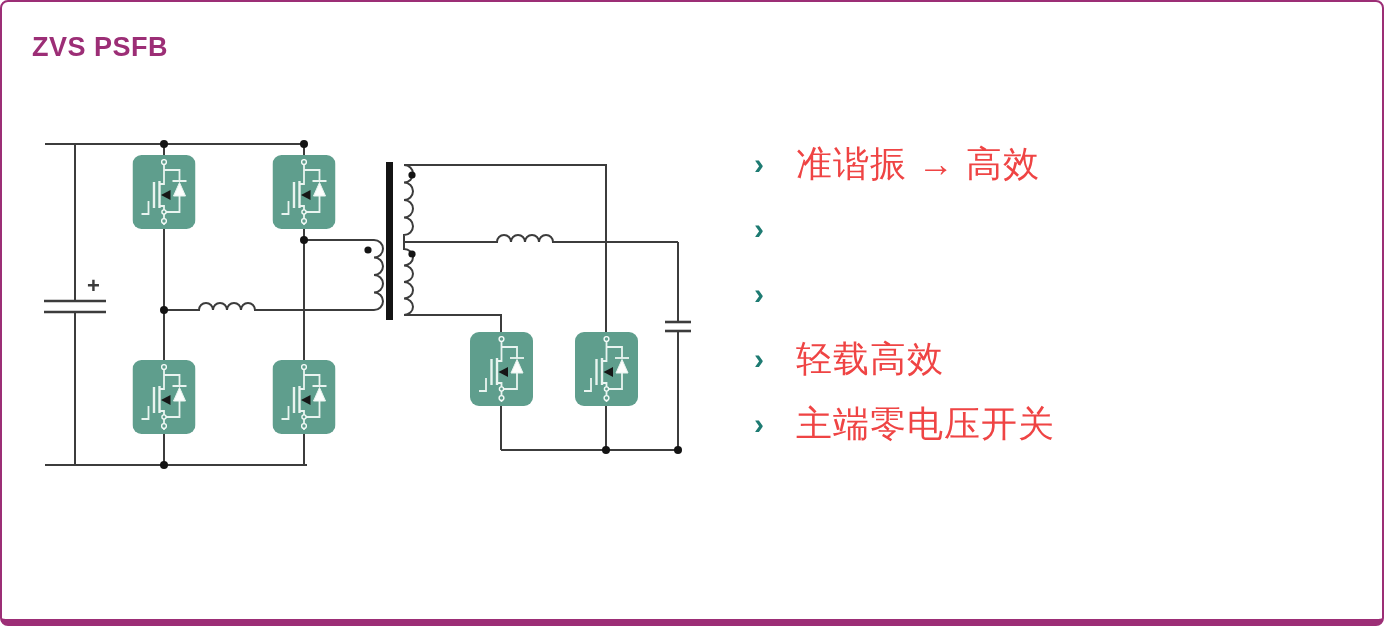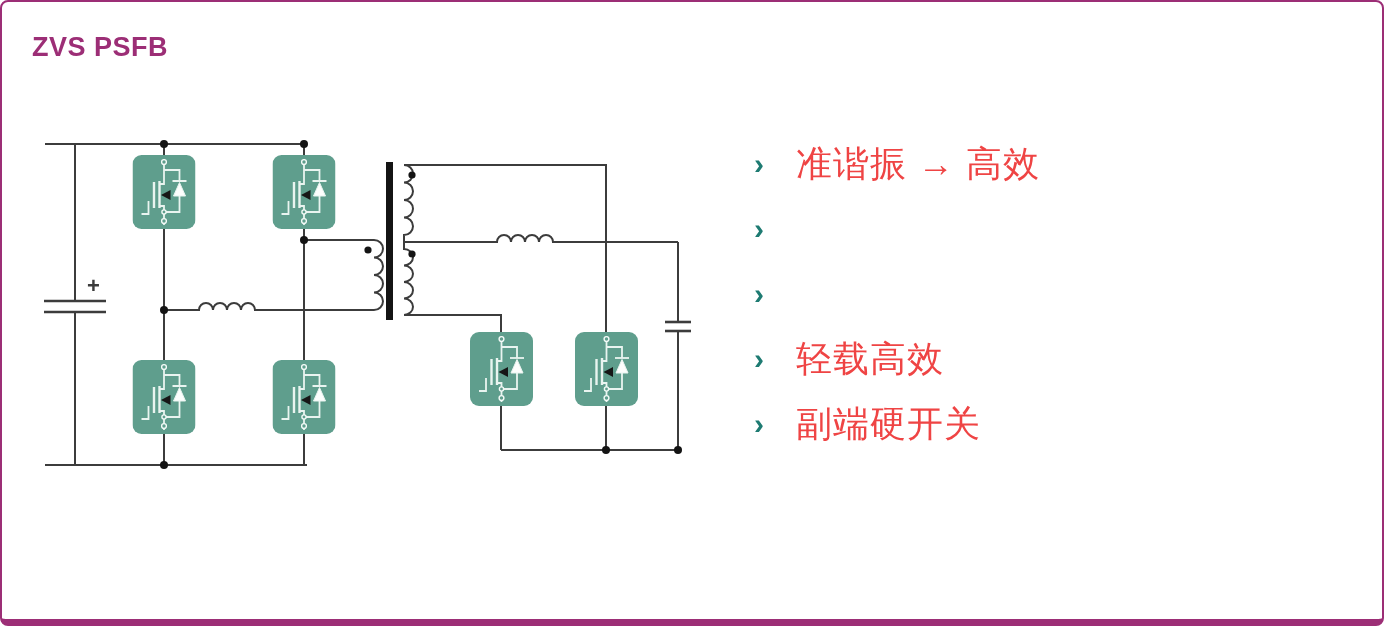--- a/index.html
+++ b/index.html
@@ -178,17 +178,17 @@
     </li>
     <li class="bullet-item">
       <span class="bullet-marker">›</span>
     </li>
     <li class="bullet-item">
       <span class="bullet-marker">›</span>
       <span class="bullet-text">轻载高效</span>
     </li>
     <li class="bullet-item">
       <span class="bullet-marker">›</span>
-      <span class="bullet-text">副端硬开关</span>
+      <span class="bullet-text">主端零电压开关</span>
     </li>
   </ul>
 
 </div>
 
 </body></html>

